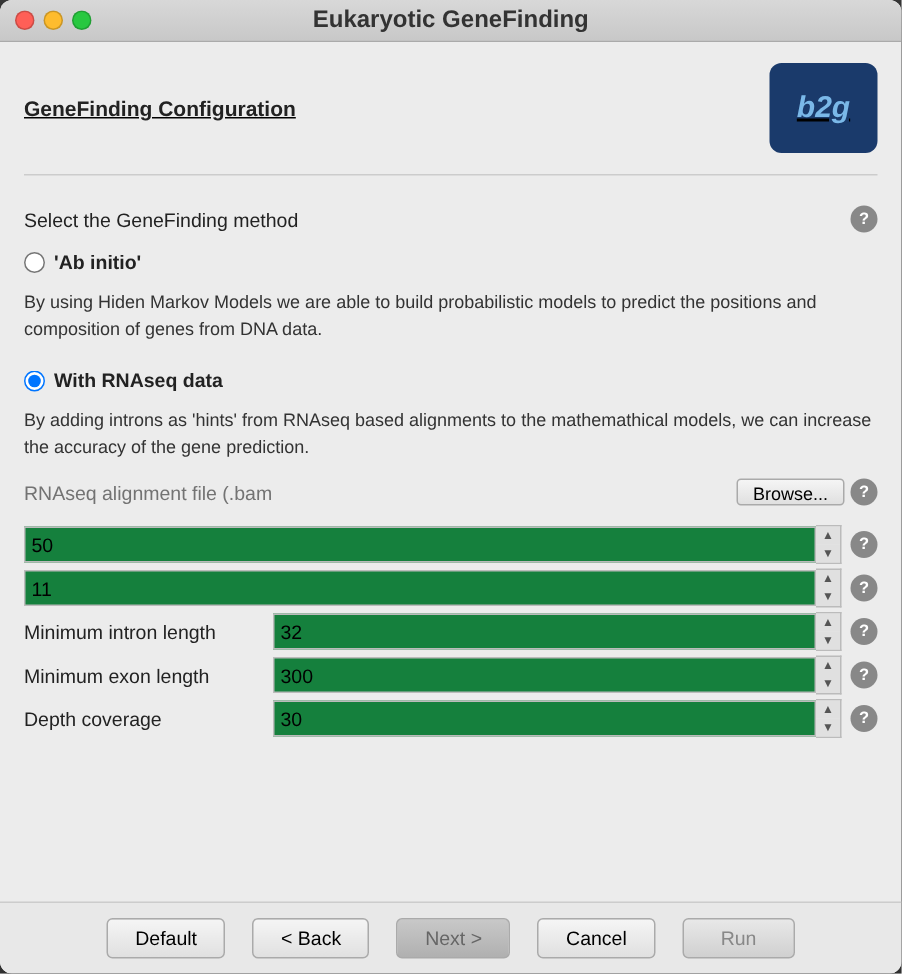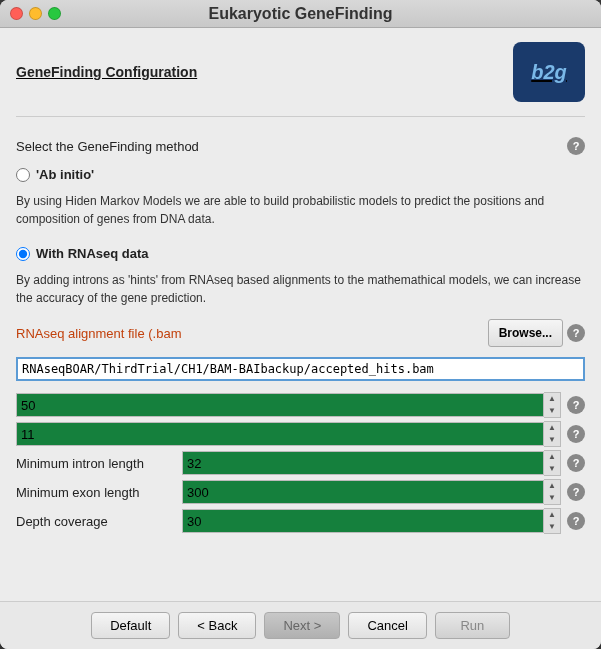--- a/index.html
+++ b/index.html
@@ -145,21 +145,21 @@
       gap: 6px;
       margin: 3px 0;
     }
     .field-label {
       font-size: 13px;
       color: #222;
       flex: 0 0 160px;
     }
     .field-label-bam {
       font-size: 13px;
-      color: #c2410c;
+      color: #737373;
       flex: 0 0 auto;
       text-align: center;
     }
     .bam-label-section {
       display: flex;
       align-items: center;
       justify-content: space-between;
       margin: 4px 0 2px 0;
     }
     .input-with-spinner {
@@ -208,27 +208,26 @@
       font-family: monospace;
     }
     .browse-btn {
       background: linear-gradient(to bottom, #f5f5f5, #e0e0e0);
       border: 1px solid #aaa;
       border-radius: 3px;
       padding: 2px 10px;
       font-size: 12px;
       cursor: pointer;
       white-space: nowrap;
-      height: 28px;
-      font-weight: bold;
+      height: 18px;
     }
     .footer {
       padding: 10px 16px;
       display: flex;
-      gap: 8px;
+      gap: 18px;
       justify-content: center;
       border-top: 1px solid #ccc;
       background: #e8e8e8;
       flex-shrink: 0;
     }
     .footer-btn {
       padding: 5px 18px;
       border-radius: 4px;
       font-size: 13px;
       cursor: pointer;
@@ -287,23 +286,20 @@
       <label class="radio-label" for="rnaseq">With RNAseq data</label>
     </div>
     <p class="description">By adding introns as 'hints' from RNAseq based alignments to the mathemathical models, we can increase the accuracy of the gene prediction.</p>
 
     <div class="bam-label-section">
       <span class="field-label-bam">RNAseq alignment file (.bam</span>
       <div style="display:flex;align-items:center;gap:4px;">
         <button class="browse-btn">Browse...</button>
         <div class="help-icon">?</div>
       </div>
-    </div>
-    <div>
-      <input type="text" class="text-input-full" value="RNAseqBOAR/ThirdTrial/CH1/BAM-BAIbackup/accepted_hits.bam" style="">
     </div>
 
     <div id="numeric-fields">
     <div class="field-row">
       <div class="input-with-spinner">
         <input type="text" class="spinner-input" value="50" style="">
         <div class="spinner-buttons">
           <button class="spinner-btn">▲</button>
           <button class="spinner-btn">▼</button>
         </div>

